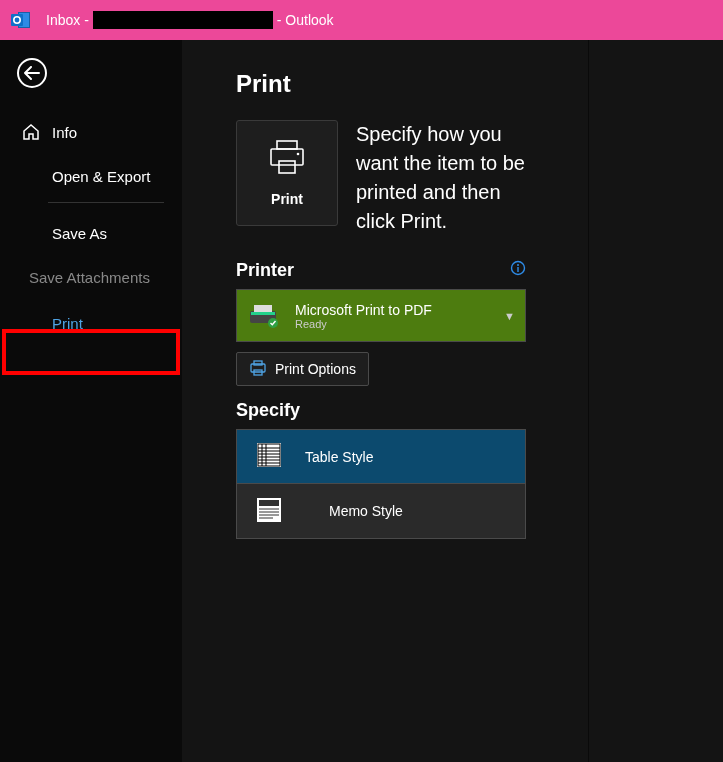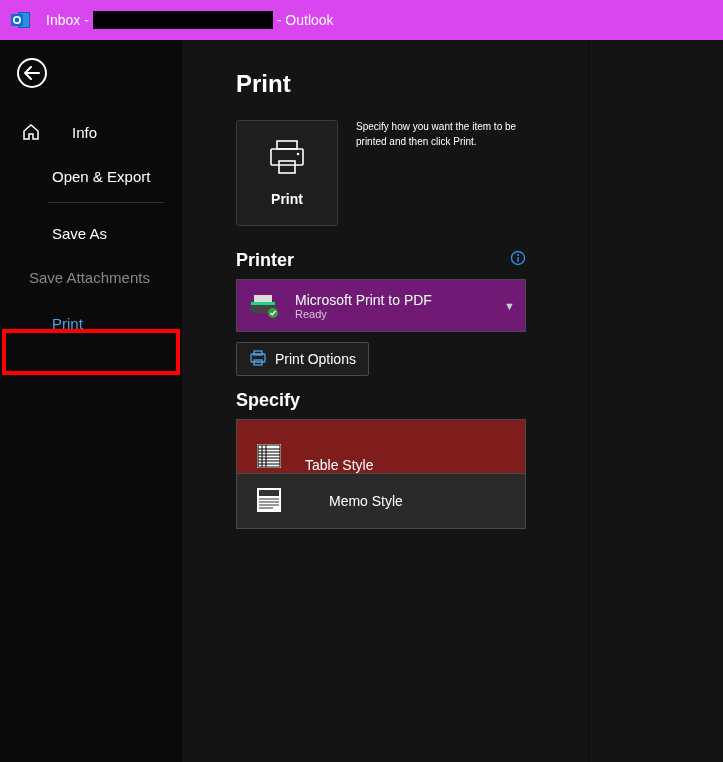--- a/index.html
+++ b/index.html
@@ -13,21 +13,21 @@
       width: 723px;
       height: 762px;
       overflow: hidden;
       color: #fff;
     }
     .titlebar {
       display: flex;
       align-items: center;
       height: 40px;
       padding: 0 10px;
-      background: #d946ef;
+      background: #ec4899;
     }
     .outlook-logo {
       width: 22px;
       height: 22px;
       margin-right: 14px;
       display: flex;
       align-items: center;
       justify-content: center;
     }
     .titlebar-text {
@@ -66,21 +66,20 @@
       cursor: pointer;
     }
     .sidebar-item {
       display: flex;
       align-items: center;
       height: 44px;
       padding-left: 20px;
       cursor: pointer;
       font-size: 15px;
       color: #fff;
-      gap: 20px;
     }
     .sidebar-item .icon {
       width: 22px;
       margin-right: 10px;
       display: flex;
       align-items: center;
       justify-content: center;
     }
     .sidebar-item.no-icon {
       padding-left: 52px;
@@ -139,21 +138,21 @@
     }
     .big-print-btn .icon {
       margin-bottom: 12px;
     }
     .big-print-btn .label {
       font-size: 14px;
       font-weight: 600;
     }
     .print-desc {
       margin-left: 18px;
-      font-size: 10px;
+      font-size: 20px;
       max-width: 180px;
       line-height: 1.45;
     }
     .section-head {
       display: flex;
       align-items: flex-start;
       justify-content: space-between;
       width: 290px;
       margin-bottom: 8px;
     }
@@ -161,21 +160,21 @@
       font-size: 18px;
       font-weight: 600;
     }
     .info-icon {
       color: #2e8be6;
       font-size: 16px;
     }
     .printer-select {
       width: 290px;
       height: 53px;
-      background: #701a75;
+      background: #4d7c0f;
       border: 1px solid #4a4a4a;
       display: flex;
       align-items: center;
       padding: 0 10px;
       cursor: pointer;
       margin-bottom: 10px;
       position: relative;
     }
     .printer-icon {
       width: 34px;
@@ -220,23 +219,22 @@
     }
     .settings-item {
       height: 54px;
       display: flex;
       align-items: center;
       padding: 0 18px;
       cursor: pointer;
       font-size: 14px;
     }
     .settings-item:first-child {
-      background: #7f1d1d;
+      background: #0c4a6e;
       border-bottom: 1px solid #4a4a4a;
-      align-items: flex-end;
     }
     .settings-item:last-child {
       background: #2a2a2a;
       gap: 24px;
     }
     .settings-item .icon {
       margin-right: 22px;
     }
     .preview-divider {
       width: 1px;

